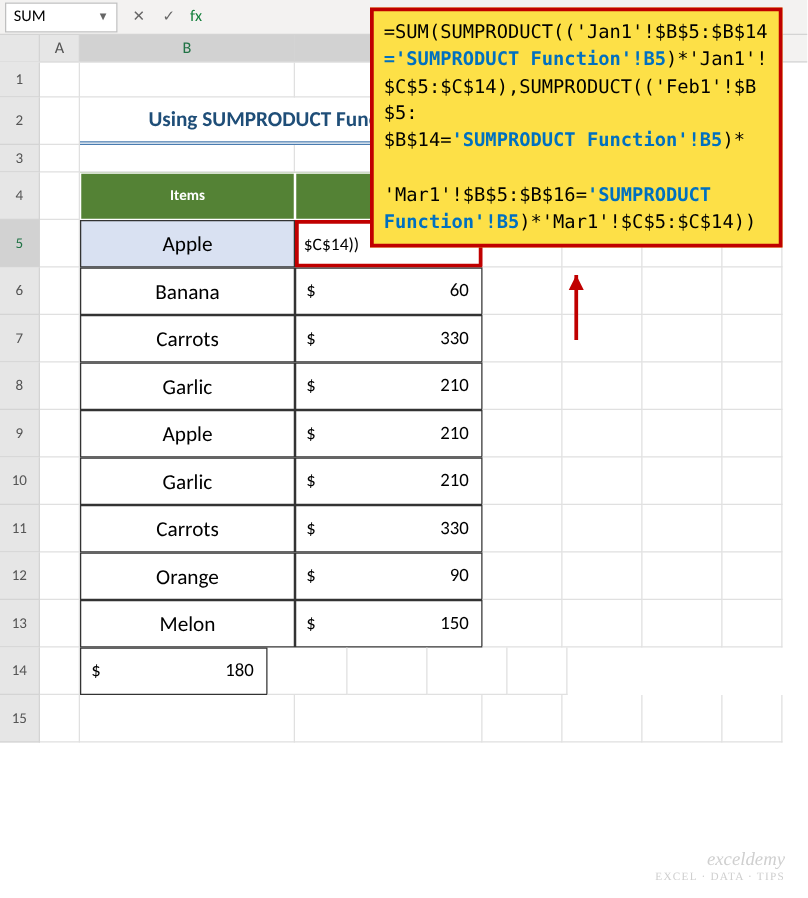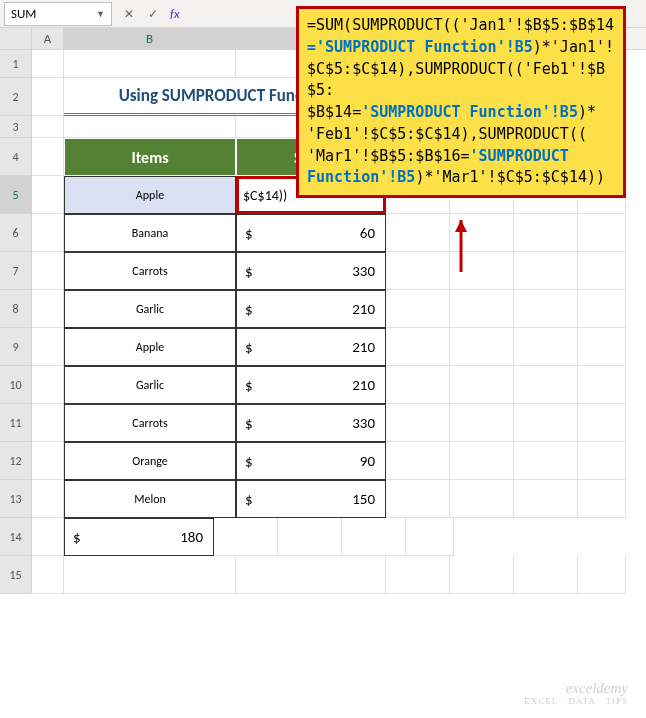--- a/index.html
+++ b/index.html
@@ -1,23 +1,23 @@
 <!DOCTYPE html>
 <html><head>
   <meta charset="utf-8">
   <style>
     * { box-sizing: border-box; margin: 0; padding: 0; }
     body { font-family: Calibri, 'Segoe UI', sans-serif; font-size: 14px; background: #fff; width: 646px; height: 718px; position: relative; }
     
     .name-box-row { display: flex; align-items: center; height: 28px; border-bottom: 1px solid #d4d4d4; background: #f3f2f1; }
-    .name-box { width: 108px; height: 24px; border: 1px solid #c0c0c0; background: #fff; padding: 2px 6px; font-size: 13px; display: flex; align-items: center; justify-content: space-between; margin: 2px 4px; }
+    .name-box { width: 90px; height: 24px; border: 1px solid #c0c0c0; background: #fff; padding: 2px 6px; font-size: 13px; display: flex; align-items: center; justify-content: space-between; margin: 2px 4px; }
     .name-box-arrow { font-size: 9px; color: #666; }
     .fx-controls { display: flex; align-items: center; gap: 6px; margin-left: 4px; }
     .fx-btn { width: 18px; height: 18px; display: flex; align-items: center; justify-content: center; font-size: 12px; color: #666; cursor: pointer; }
-    .fx-label { font-style: italic; font-size: 13px; color: #6d28d9; margin-left: 2px; }
+    .fx-label { font-size: 13px; color: #15803d; margin-left: 2px; }
     
     .grid-container { position: relative; }
     .col-headers { display: flex; height: 22px; background: #f3f2f1; border-bottom: 1px solid #d4d4d4; }
     .row-hdr-spacer { width: 32px; border-right: 1px solid #d4d4d4; background: #e6e6e6; }
     .col-hdr { border-right: 1px solid #d4d4d4; display: flex; align-items: center; justify-content: center; font-size: 13px; color: #555; background: #e6e6e6; }
     .col-hdr.active { background: #d2d2d2; color: #217346; }
     .col-A { width: 32px; }
     .col-B { width: 172px; }
     .col-C { width: 150px; }
     .col-D { width: 64px; }
@@ -27,24 +27,24 @@
     
     .rows { }
     .row { display: flex; height: 38px; }
     .row-1 { height: 28px; }
     .row-hdr { width: 32px; border-right: 1px solid #d4d4d4; border-bottom: 1px solid #d4d4d4; background: #e6e6e6; display: flex; align-items: center; justify-content: center; font-size: 12px; color: #555; }
     .row-hdr.active { background: #d2d2d2; color: #217346; }
     .cell { border-right: 1px solid #e0e0e0; border-bottom: 1px solid #e0e0e0; display: flex; align-items: center; padding: 0 6px; position: relative; }
     
     .title-cell { justify-content: center; font-size: 17px; font-weight: bold; color: #1f4e78; border-bottom: 3px double #4a7cb0; }
     
-    .hdr-cell { background: #548235; color: #fff; font-weight: bold; font-size: 16px; justify-content: center; border: 1px solid #fff; }
+    .hdr-cell { background: #548235; color: #fff; font-weight: bold; font-size: 12px; justify-content: center; border: 1px solid #fff; }
     
     .data-border { border: 1px solid #333; }
-    .data-cell-item { justify-content: center; font-size: 12px; }
+    .data-cell-item { justify-content: center; font-size: 17px; }
     .data-cell-sales { font-size: 15px; display: flex; justify-content: space-between; padding: 0 10px 0 8px; }
     
     .active-item { background: #d9e1f2; }
     
     .editing-cell { border: 3px solid #c00000 !important; background: #fff; font-size: 14px; padding: 0 4px; }
     
     .callout { position: absolute; top: 6px; left: 296px; width: 330px; border: 3px solid #c00000; background: #fde047; padding: 6px 8px; font-family: Consolas, monospace; font-size: 15px; line-height: 1.45; z-index: 10; word-break: break-all; }
     .callout .black { color: #000; }
     .callout .blue { color: #0070c0; font-weight: bold; }
     
@@ -272,21 +272,21 @@
         <div class="cell col-G"></div>
       </div>
   </div>
 </div>
 
 <div class="callout">
   <span class="black">=SUM(SUMPRODUCT(('Jan1'!$B$5:$B$14</span><br>
   <span class="blue">='SUMPRODUCT Function'!B5</span><span class="black">)*'Jan1'!</span><br>
   <span class="black">$C$5:$C$14),SUMPRODUCT(('Feb1'!$B$5:</span><br>
   <span class="black">$B$14=</span><span class="blue">'SUMPRODUCT Function'!B5</span><span class="black">)*</span><br>
-  <span class="black">'Feb1'!$C$5:$C$14),SUMPRODUCT((</span><br>
+  <br>
   <span class="black">'Mar1'!$B$5:$B$16=</span><span class="blue">'SUMPRODUCT</span><br>
   <span class="blue">Function'!B5</span><span class="black">)*'Mar1'!$C$5:$C$14))</span>
 </div>
 
 <div class="callout-arrow">
   <svg width="30" height="60">
     <line x1="6" y1="52" x2="6" y2="0" stroke="#c00000" stroke-width="3"></line>
     <polygon points="0,12 6,0 12,12" fill="#c00000"></polygon>
   </svg>
 </div>

